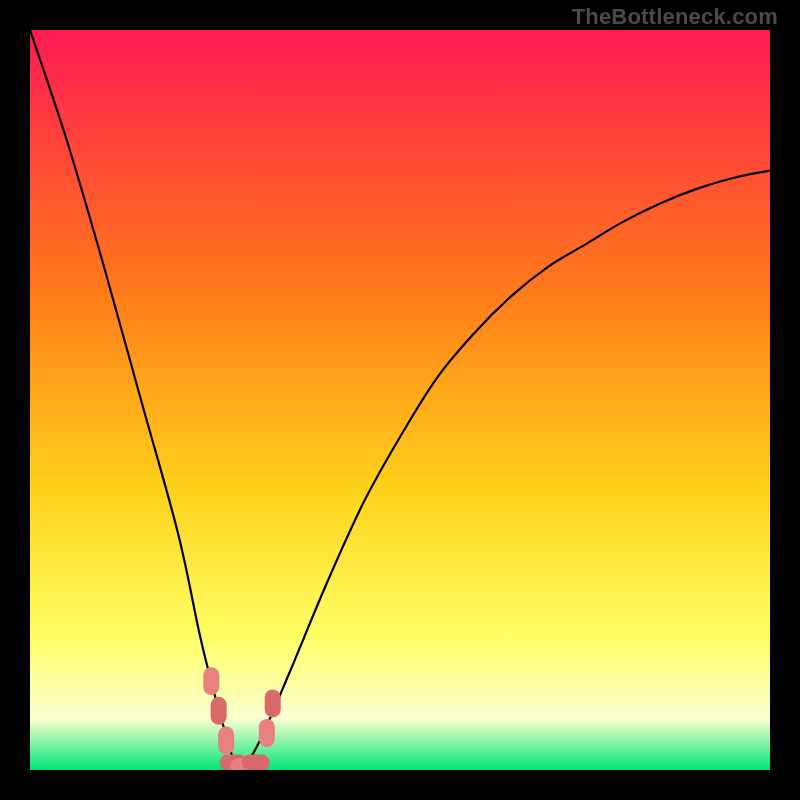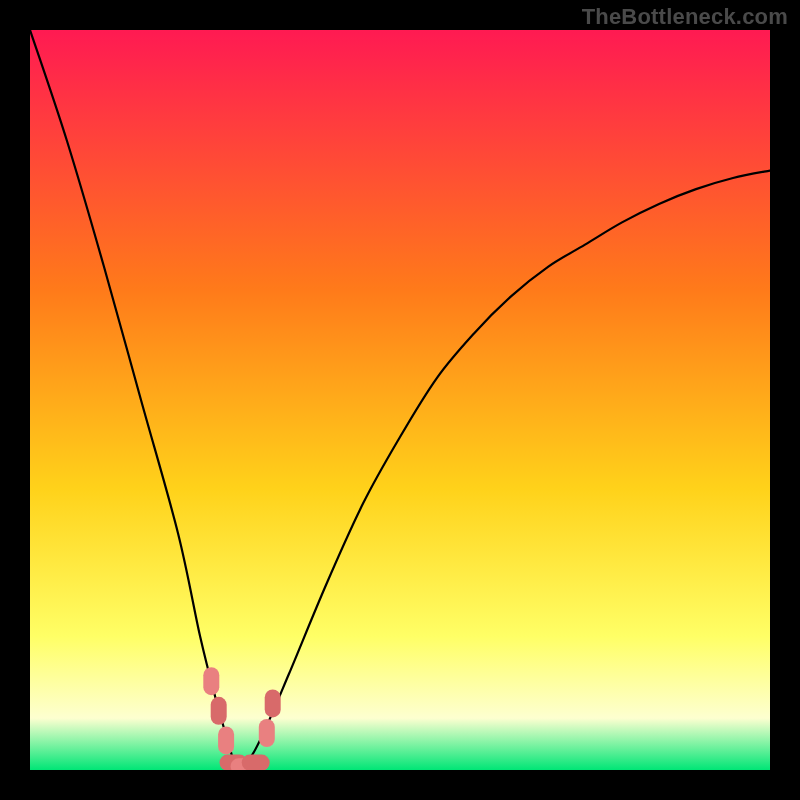--- a/index.html
+++ b/index.html
@@ -22,21 +22,21 @@
     position: absolute;
     left: 30px;
     top: 30px;
     width: 740px;
     height: 740px;
     overflow: hidden;
   }
   .watermark {
     position: absolute;
     top: 4px;
-    right: 12px;
+    right: 22px;
     font-family: Arial, Helvetica, sans-serif;
     font-size: 22px;
     font-weight: 600;
     color: #4a4a4a;
     letter-spacing: 0.2px;
   }
 </style>
 </head>
 <body>
 <div class="frame">

